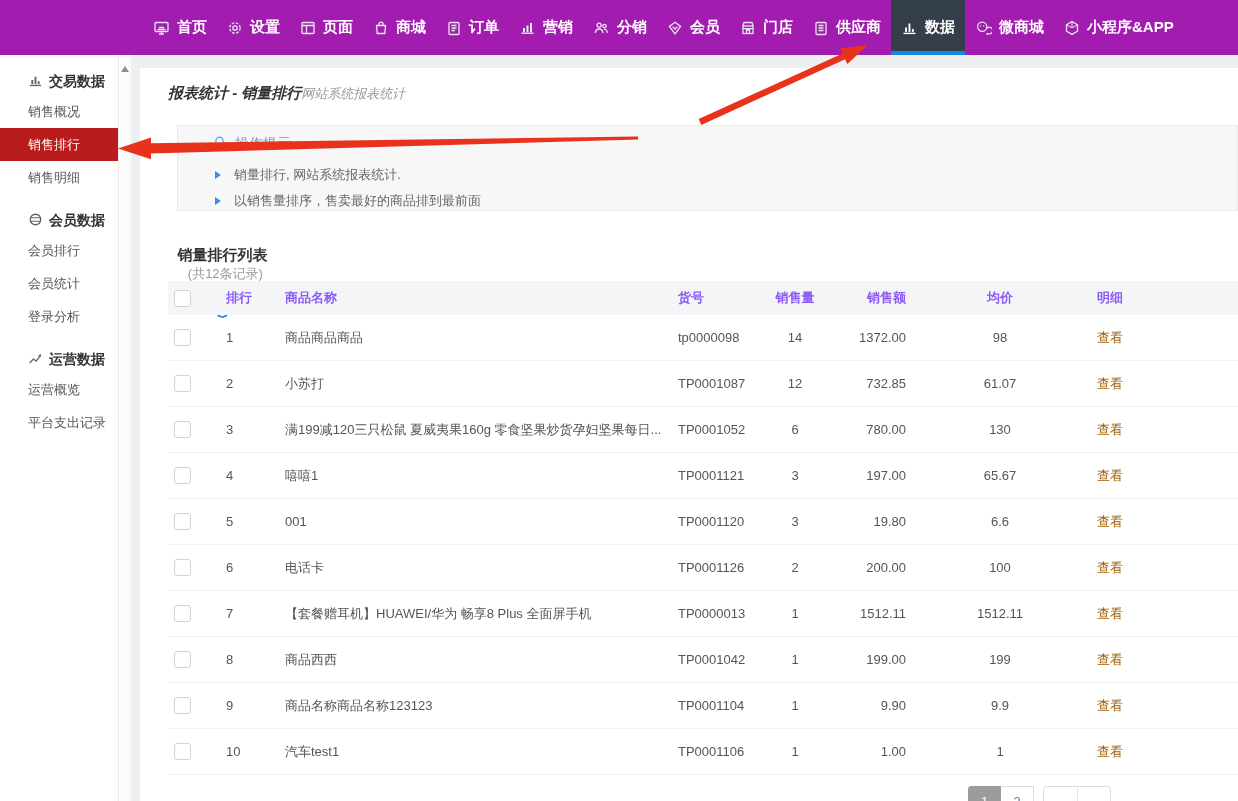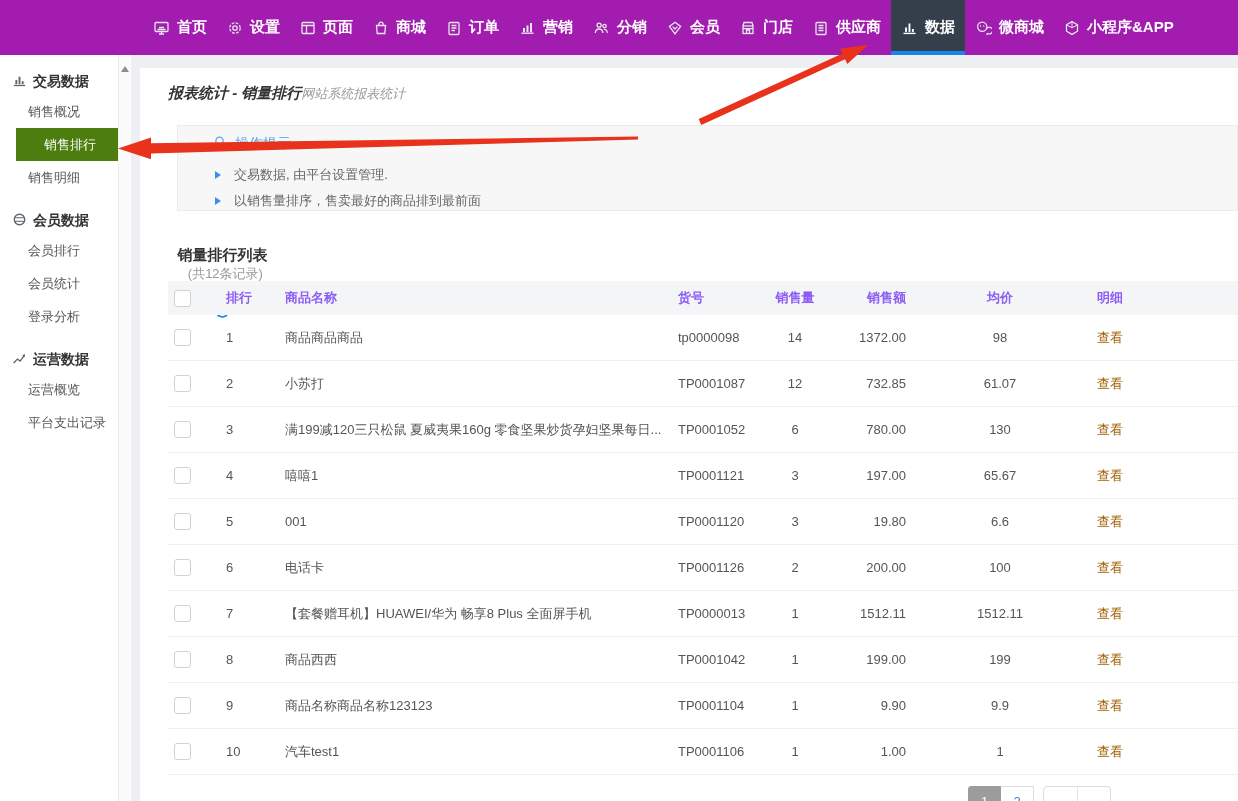--- a/index.html
+++ b/index.html
@@ -18,24 +18,24 @@
   .nav-item.active::after{content:"";position:absolute;left:0;right:0;bottom:0;height:4px;background:#1287e8;}
   .nav-item svg{display:block;}
 
   
   .sidebar{position:absolute;left:0;top:55px;width:118px;bottom:0;background:#fff;z-index:4;}
   .sb-scroll{position:absolute;left:118px;top:55px;width:13px;bottom:0;background:#fbfbfb;
     border-left:1px solid #ececec;box-sizing:border-box;z-index:4;}
   .sb-up{width:0;height:0;border:4px solid transparent;border-bottom:6px solid #8a8f94;margin:7px auto 0;}
   .sb-section{margin-top:14px;}
   .sb-section:first-child{margin-top:14px;}
-  .sb-head{display:flex;align-items:center;gap:6px;height:26px;padding-left:12px;
+  .sb-head{display:flex;align-items:center;gap:6px;height:26px;padding-left:28px;
     font-size:14px;font-weight:700;color:#333;}
   .sb-item{height:33px;line-height:33px;padding-left:28px;font-size:13px;color:#555;cursor:pointer;}
-  .sb-item.active{background:#4d7c0f;color:#fff;margin-left:16px;}
+  .sb-item.active{background:#b91c1c;color:#fff;}
 
   
   .content{position:absolute;left:131px;top:55px;right:0;bottom:0;background:#edeff2;}
   .panel{position:absolute;left:9px;top:13px;right:0;bottom:0;background:#fff;}
   .page-head{position:absolute;left:28px;top:16px;display:flex;align-items:flex-end;font-style:italic;}
   .page-title{font-size:15px;font-weight:700;color:#333;}
   .page-sub{font-size:13px;color:#999;}
 
   .tips{position:absolute;left:37px;right:0;top:57px;height:86px;background:#f7f7f8;
     border:1px solid #ebebeb;box-sizing:border-box;}
@@ -265,21 +265,21 @@
     <div class="tips">
       <div class="tips-h">
         <span><svg width="15" height="15" viewBox="0 0 16 16" fill="none" stroke="#5aa0e8" stroke-width="1.3">
               <path d="M8 2.2a3.8 3.8 0 013.8 3.8v2.6L13.2 11H2.8l1.4-2.4V6A3.8 3.8 0 018 2.2z"></path>
               <path d="M6.4 13a1.7 1.7 0 003.2 0"></path>
             </svg></span>
         <span>操作提示</span>
       </div>
       <div class="tips-li" style="margin-top:13px;">
         <span class="tri"></span>
-        <span>交易数据, 由平台设置管理.</span>
+        <span>销量排行, 网站系统报表统计.</span>
       </div>
       <div class="tips-li">
         <span class="tri"></span>
         <span>以销售量排序，售卖最好的商品排到最前面</span>
       </div>
     </div>
 
     <div class="list-head">
       <span class="list-title">销量排行列表</span>
       <span class="list-count">(共12条记录)</span>

